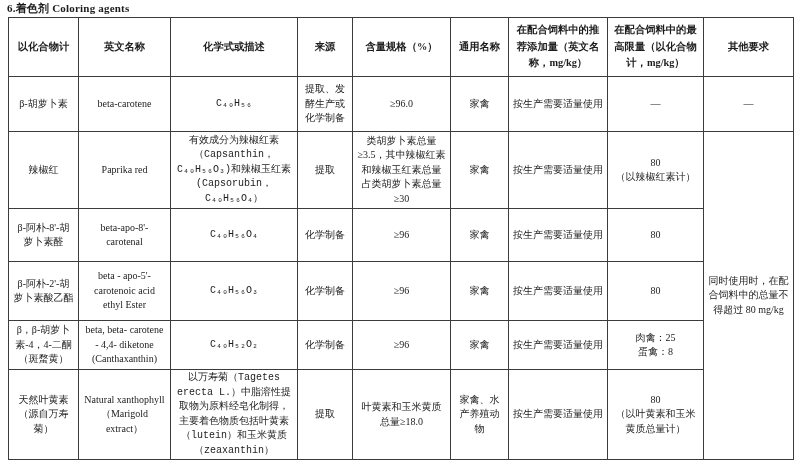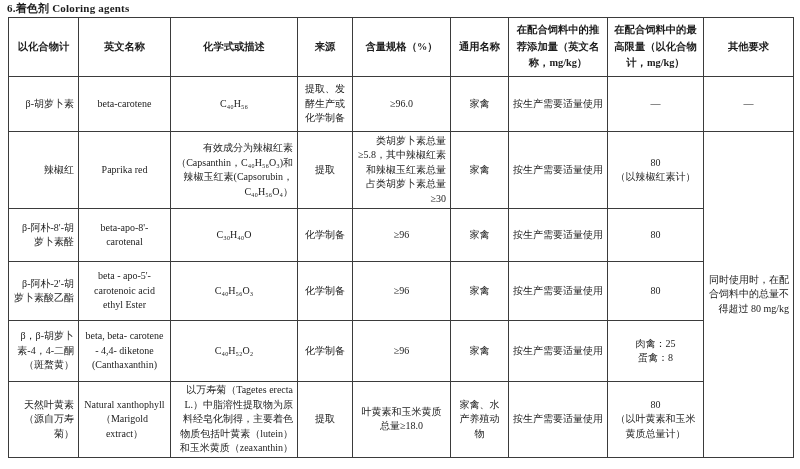--- a/index.html
+++ b/index.html
@@ -47,26 +47,26 @@
   .c6 { width: 58px; }
   .c7 { width: 99px; }
   .c8 { width: 96px; }
   .c9 { width: 90px; }
   
   .rh { height: 59px; }
   .r1 { height: 55px; }
   .r2 { height: 77px; }
   .r3 { height: 53px; }
   .r4 { height: 59px; }
-  .r5 { height: 61px; }
+  .r5 { height: 49px; }
   .r6 { height: 71px; }
-  .left { text-align: right; }
+  .left { text-align: center; }
   .preline { white-space: pre-line; }
   
-  .formula { font-family: Liberation Serif, serif; border-radius: 20px; }
+  .formula { font-family: Liberation Mono, monospace; border-radius: 20px; }
 </style>
 </head>
 <body>
 
 <div class="doc-title">6.着色剂 Coloring agents</div>
 
 <table class="main">
   <colgroup>
     <col class="c1">
       <col class="c2">
@@ -102,32 +102,32 @@
     <td>按生产需要适量使用</td>
     <td>—</td>
     <td>—</td>
   </tr>
 
   <tr class="r2">
     <td class="left">辣椒红</td>
     <td>Paprika red</td>
     <td class="left formula">有效成分为辣椒红素（Capsanthin，C₄₀H₅₆O₃)和辣椒玉红素(Capsorubin，C₄₀H₅₆O₄）</td>
     <td>提取</td>
-    <td class="left">类胡萝卜素总量≥5.8，其中辣椒红素和辣椒玉红素总量占类胡萝卜素总量≥30</td>
+    <td class="left">类胡萝卜素总量≥3.5，其中辣椒红素和辣椒玉红素总量占类胡萝卜素总量≥30</td>
     <td>家禽</td>
     <td>按生产需要适量使用</td>
     <td class="preline">80
 （以辣椒红素计）</td>
     <td class="left preline" rowspan="5">同时使用时，在配合饲料中的总量不得超过 80 mg/kg</td>
   </tr>
 
   <tr class="r3">
     <td class="left">β-阿朴-8'-胡萝卜素醛</td>
     <td>beta-apo-8'-carotenal</td>
-    <td class="formula">C₃₀H₄₀O</td>
+    <td class="formula">C₄₀H₅₆O₄</td>
     <td>化学制备</td>
     <td>≥96</td>
     <td>家禽</td>
     <td>按生产需要适量使用</td>
     <td>80</td>
   </tr>
 
   <tr class="r4">
     <td class="left">β-阿朴-2'-胡萝卜素酸乙酯</td>
     <td>beta - apo-5'-carotenoic acid ethyl Ester</td>

